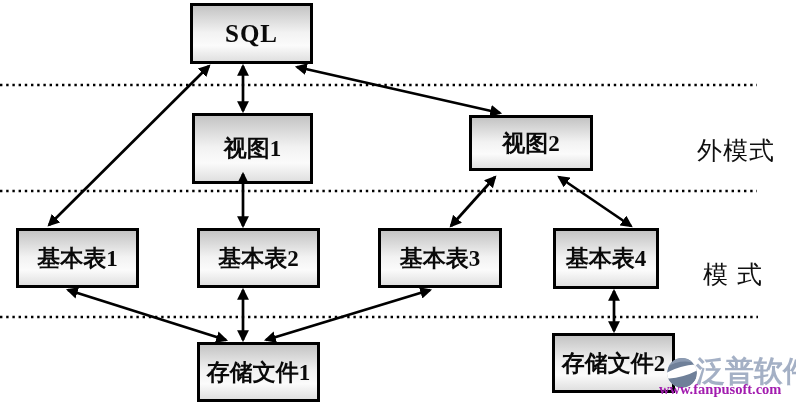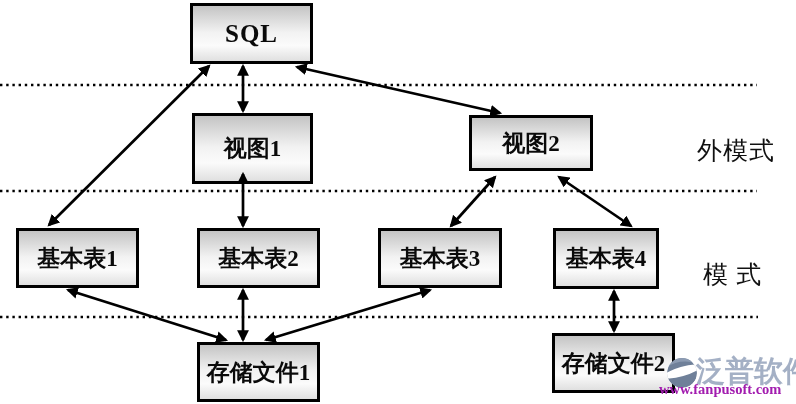--- a/index.html
+++ b/index.html
@@ -12,21 +12,21 @@
     background:linear-gradient(180deg,#c4c4c4 0%,#f2f2f2 48%,#fbfbfb 72%,#e0e0e0 100%);
     display:flex;align-items:center;justify-content:center;z-index:1;
   }
   .node-label{
     font-weight:bold;font-size:23px;color:#0a0a0a;white-space:nowrap;
     font-family:"Liberation Serif","DejaVu Serif",serif;
   }
   .node-label.latin{font-size:25px;letter-spacing:1px;}
   .layer-label{
     position:absolute;font-size:25px;color:#111;white-space:nowrap;z-index:5;
-    font-family:Liberation Serif, serif;letter-spacing:1px;
+    font-family:Liberation Sans, sans-serif;letter-spacing:1px;
   }
   #connectors{position:absolute;left:0;top:0;z-index:3;pointer-events:none;}
   .wm-brand{
     position:absolute;left:696px;top:352px;font-size:29px;font-weight:bold;
     color:rgba(154,167,191,0.9);z-index:4;white-space:nowrap;letter-spacing:0px;
   }
   .wm-url{
     position:absolute;left:659px;top:381px;font-size:14.5px;font-weight:bold;
     color:#a21caf;z-index:6;white-space:nowrap;
     font-family:"Liberation Serif","DejaVu Serif",serif;

